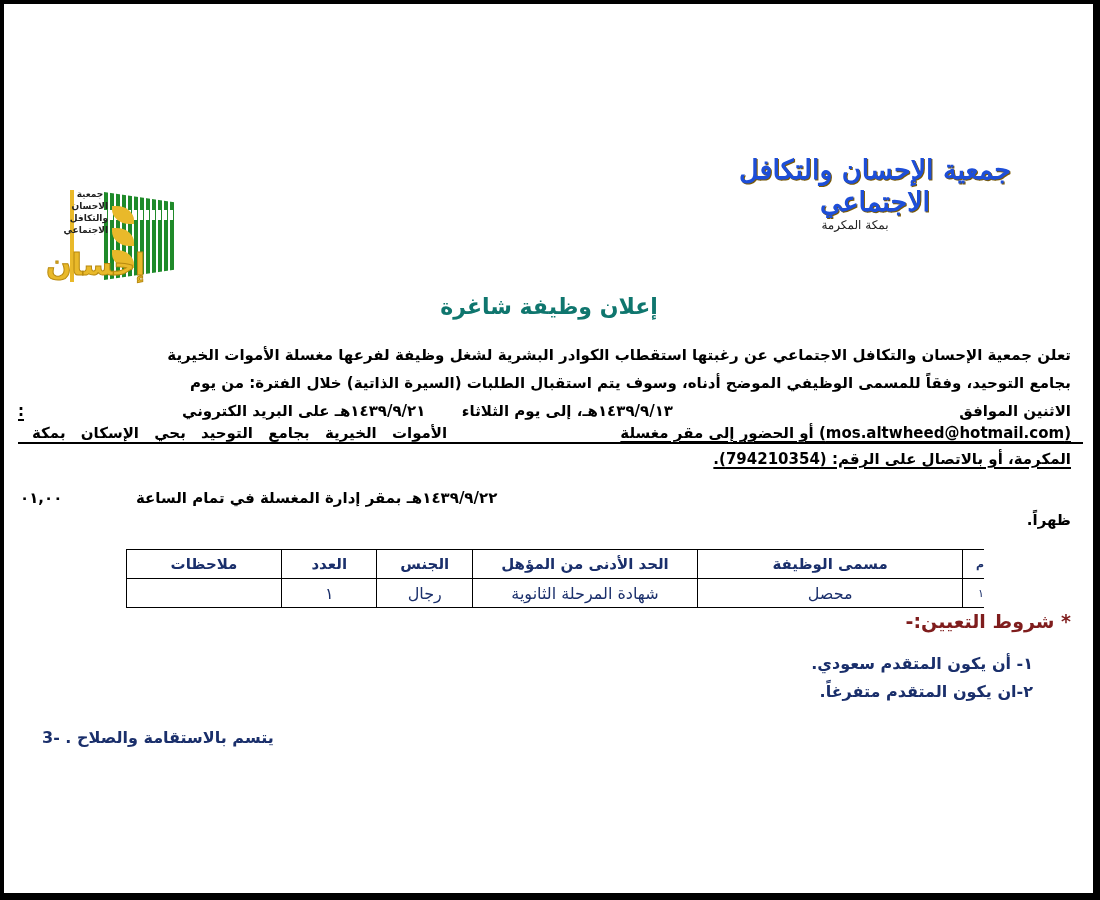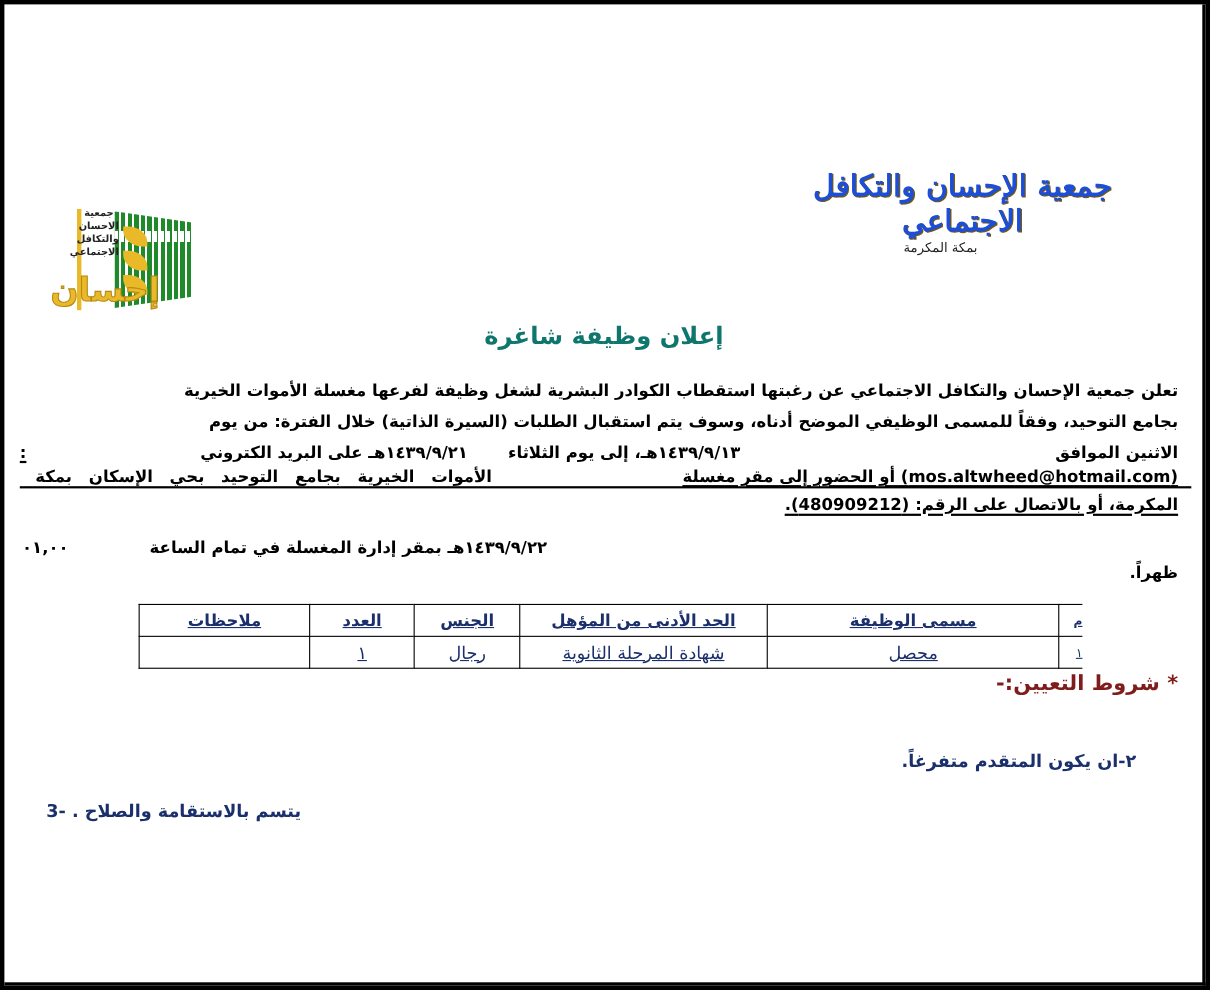--- a/index.html
+++ b/index.html
@@ -54,21 +54,21 @@
       font-size: 22px; font-weight: bold; color: #0f766e; direction: rtl;
     }
 
     .body-text { font-size: 15px; font-weight: bold; color: #000; }
     .ul { text-decoration: underline; text-decoration-thickness: 2px; text-underline-offset: 3px; }
 
     table.jobs {
       position: absolute; left: 122px; top: 545px; width: 858px; border-collapse: collapse; direction: rtl;
       font-size: 15px;
     }
-    table.jobs td, table.jobs th { border: 1px solid #000; height: 29px; text-align: center; vertical-align: middle; text-decoration: underline; }
+    table.jobs td, table.jobs th { border: 1px solid #000; height: 29px; text-align: center; vertical-align: middle; }
     table.jobs th { font-weight: bold; color: #1a2f6b; font-size: 15px; }
     table.jobs td { color: #1a2f6b; font-size: 16px; }
     table.jobs tr > :first-child { border-right: none; font-size: 11px; width: 20px; text-align: right; }
 
     .conds-title { font-size: 19px; font-weight: bold; color: #7f1d1d; }
     .cond { font-size: 16px; font-weight: bold; color: #1a2f6b; }
   </style>
 </head>
 <body>
 
@@ -105,21 +105,21 @@
   <div class="abs rtl body-text" style="right:420px; top:398px;">١٤٣٩/٩/١٣هـ، إلى يوم الثلاثاء</div>
   <div class="abs rtl body-text" style="left:178px; top:398px;">١٤٣٩/٩/٢١هـ على البريد الكتروني</div>
   <div class="abs body-text ul" style="left:14px; top:398px;">:</div>
 
   <div class="abs body-text" style="left:14px; top:438px; width:1065px; border-bottom:2px solid #000;"></div>
   <div class="abs rtl body-text" style="right:22px; top:420px;">
     <span class="ul">(mos.altwheed@hotmail.com) أو الحضور إلى مقر مغسلة</span>
   </div>
   <div class="abs rtl body-text" style="left:28px; top:420px; word-spacing:10px;">الأموات الخيرية بجامع التوحيد بحي الإسكان بمكة</div>
 
-  <div class="abs rtl body-text ul" style="right:22px; top:446px;">المكرمة، أو بالاتصال على الرقم: (480909212).</div>
+  <div class="abs rtl body-text ul" style="right:22px; top:446px;">المكرمة، أو بالاتصال على الرقم: (794210354).</div>
 
   <div class="abs rtl body-text" style="left:132px; top:485px;">١٤٣٩/٩/٢٢هـ بمقر إدارة المغسلة في تمام الساعة</div>
   <div class="abs body-text" style="left:16px; top:485px;">٠١,٠٠</div>
   <div class="abs rtl body-text" style="right:22px; top:507px;">ظهراً.</div>
 
   <table class="jobs">
     <tbody>
         <tr>
       <th>م</th>
       <th style="width:250px;">مسمى الوظيفة</th>
@@ -133,16 +133,17 @@
       <td>محصل</td>
       <td>شهادة المرحلة الثانوية</td>
       <td>رجال</td>
       <td>١</td>
       <td></td>
     </tr>
   </tbody>
     </table>
 
   <div class="abs rtl conds-title" style="right:22px; top:606px;">* شروط التعيين:-</div>
+  <div class="abs rtl cond" style="right:60px; top:650px;">١- أن يكون المتقدم سعودي.</div>
   <div class="abs rtl cond" style="right:60px; top:678px;">٢-ان يكون المتقدم متفرغاً.</div>
   <div class="abs cond" style="left:38px; top:724px; direction:rtl; unicode-bidi:plaintext;">يتسم بالاستقامة والصلاح . -3</div>
 
 </div>
 
 </body></html>

